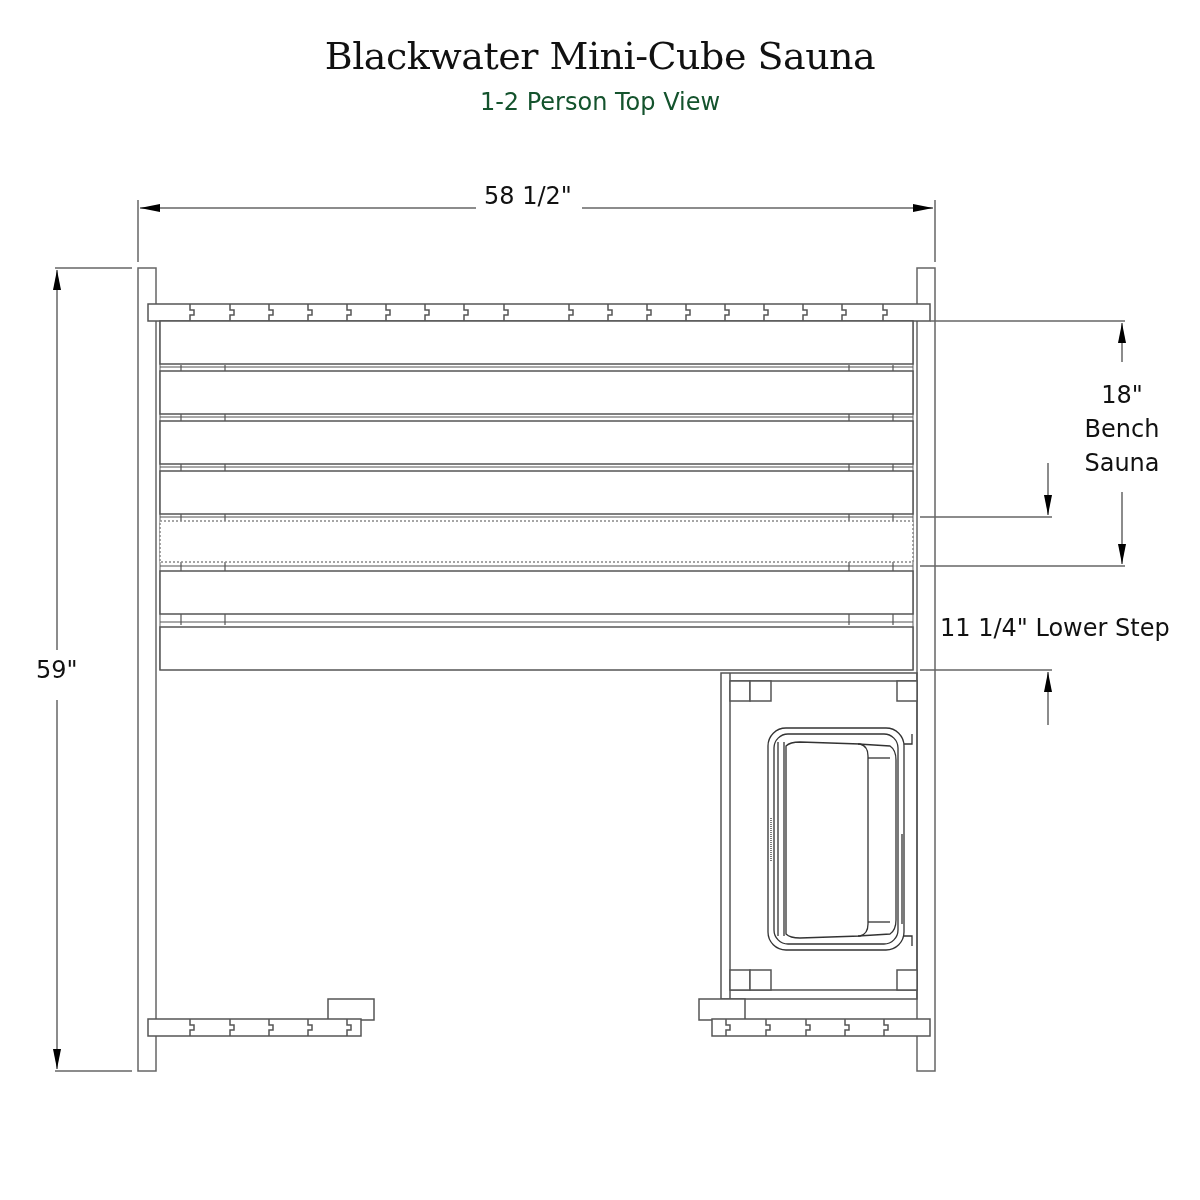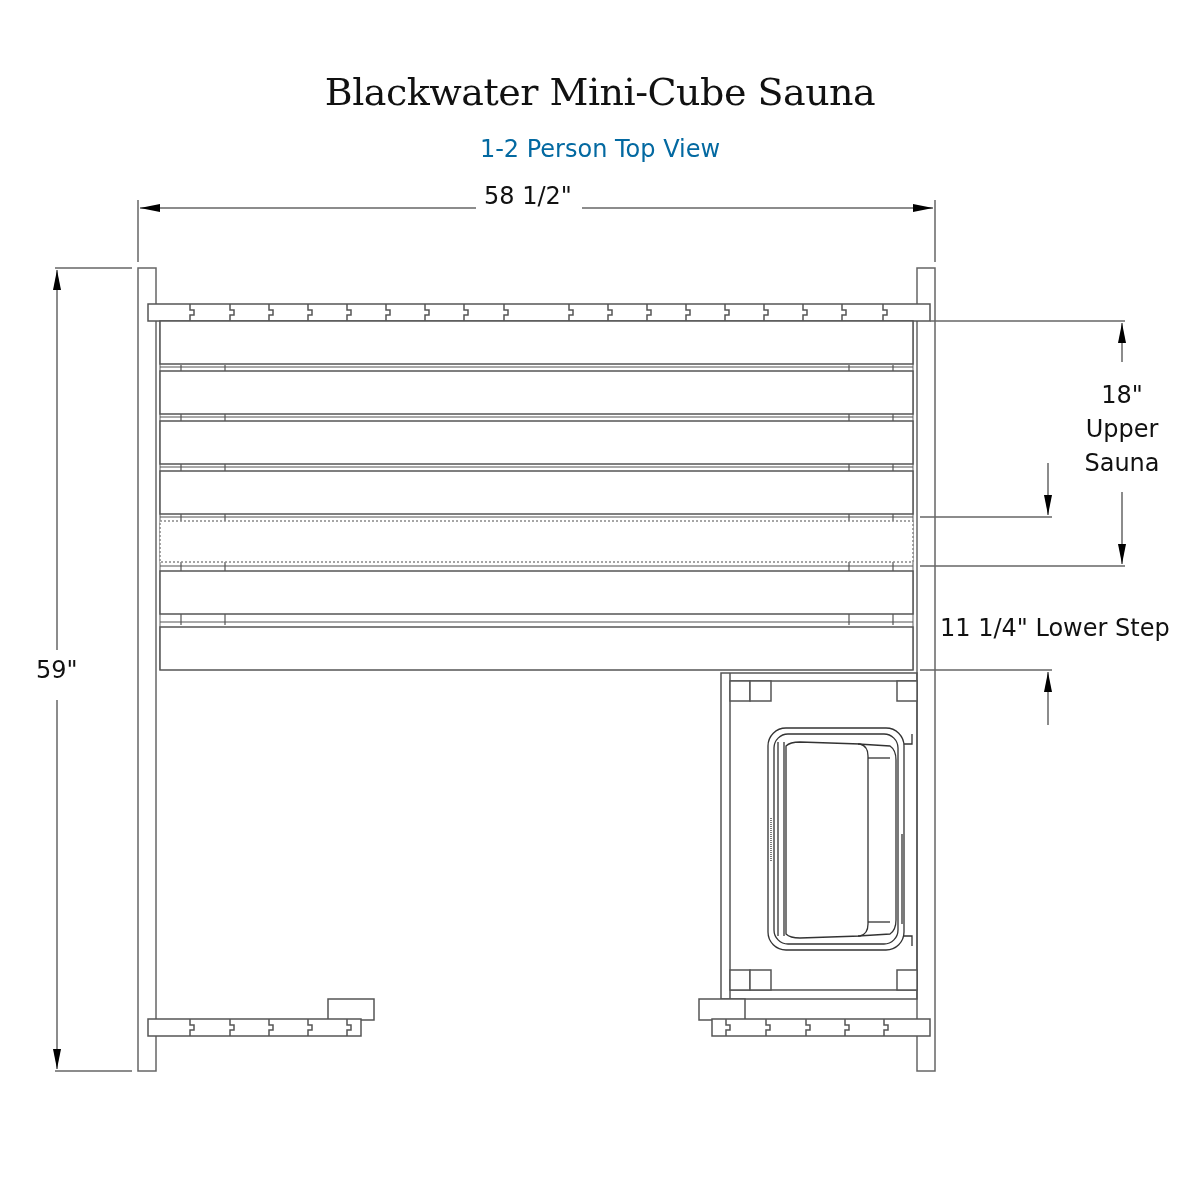--- a/index.html
+++ b/index.html
@@ -1,21 +1,21 @@
 <!DOCTYPE html>
 <html><head>
   <meta charset="utf-8">
   <style>
     html, body { margin: 0; padding: 0; background: #ffffff; }
     body { width: 1200px; height: 1200px; position: relative; overflow: hidden;
            font-family: "DejaVu Sans", sans-serif; color: #111; }
     .title { position: absolute; left: 0; width: 1200px; top: 34px; text-align: center;
-             font-family: "DejaVu Serif", serif; font-size: 38px; letter-spacing: -0.5px; color: #111; margin-top: 36px; }
+             font-family: "DejaVu Serif", serif; font-size: 38px; letter-spacing: -0.5px; color: #111; }
     .subtitle { position: absolute; left: 0; width: 1200px; top: 88px; text-align: center;
-                font-family: "DejaVu Sans", sans-serif; font-size: 24px; color: #0369a1; margin-top: 47px; }
+                font-family: "DejaVu Sans", sans-serif; font-size: 24px; color: #14532d; }
     .dim { position: absolute; font-family: "DejaVu Sans", sans-serif; font-size: 24px; color: #111;
            background: #fff; line-height: 1; white-space: nowrap; }
     .dim-width { left: 478px; top: 184px; padding: 0 6px; }
     .dim-depth { left: 36px; top: 658px; }
     .dim-upper { left: 1070px; top: 378px; width: 104px; text-align: center; background: #fff; line-height: 34px; padding: 0; }
     .dim-upper span { display: block; }
     .dim-lower { left: 940px; top: 616px; }
     svg { position: absolute; left: 0; top: 0; }
   </style>
 </head>
@@ -173,16 +173,16 @@
     </g>
   </g>
 
   <g></g>
 </svg>
 
 <div class="dim dim-width">58 1/2"</div>
 <div class="dim dim-depth">59"</div>
 <div class="dim dim-upper">
   <span>18"</span>
-  <span>Upper</span>
+  <span>Bench</span>
   <span>Sauna</span>
 </div>
 <div class="dim dim-lower">11 1/4" Lower Step</div>
 
 </body></html>

